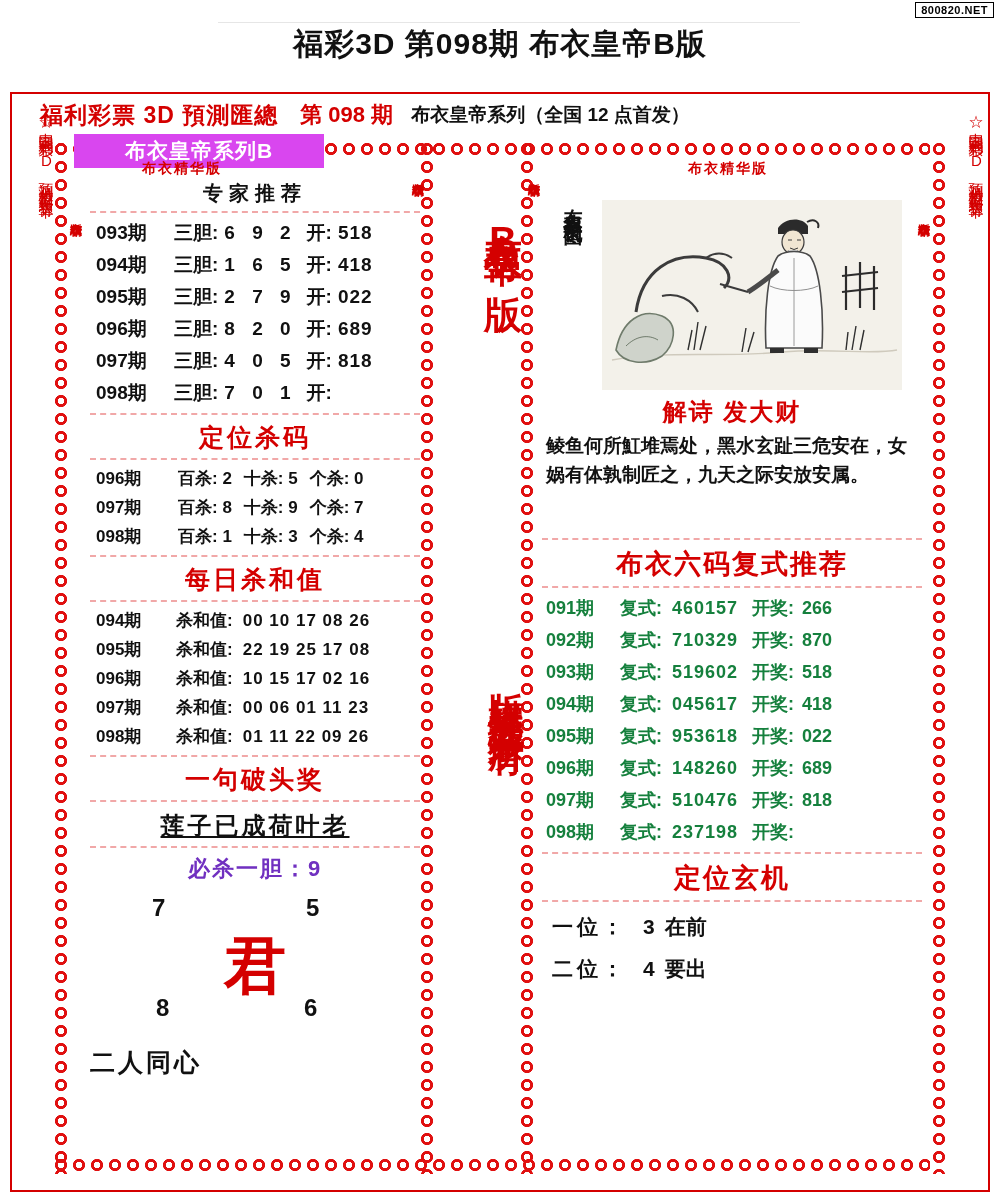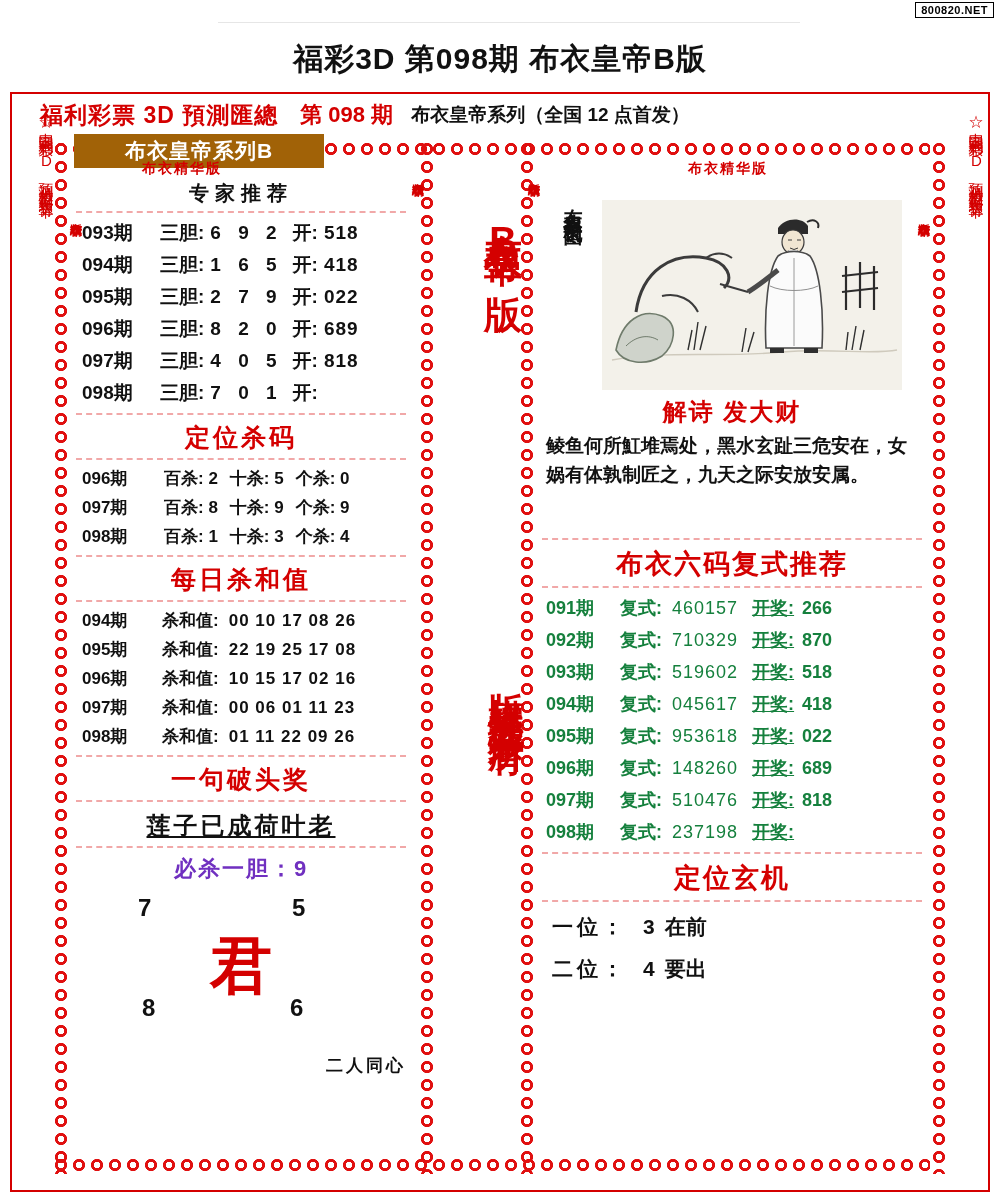--- a/index.html
+++ b/index.html
@@ -4,21 +4,21 @@
 <style>
   html,body{margin:0;padding:0;background:#ffffff;}
   body{width:1000px;height:1203px;position:relative;font-family:"Liberation Sans",sans-serif;overflow:hidden;}
 
   
   .topbar{position:absolute;left:0;top:0;width:1000px;height:22px;background:#ffffff;}
   .topbar .leftblk{position:absolute;left:218px;top:0;width:582px;height:22px;background:#ffffff;border-bottom:1px solid #e6e6e6;}
   .watermark{position:absolute;right:6px;top:2px;border:1px solid #000;padding:1px 5px;font-size:11px;font-weight:bold;color:#000;letter-spacing:.5px;background:#fff;}
 
   
-  .pagetitle{position:absolute;left:0;top:24px;width:1000px;height:56px;display:flex;align-items:flex-end;justify-content:center;}
+  .pagetitle{position:absolute;left:0;top:24px;width:1000px;height:56px;display:flex;align-items:flex-start;justify-content:center;}
   .pagetitle span{font-size:30px;font-weight:bold;color:#111;letter-spacing:1px;}
 
   
   .poster{position:absolute;left:10px;top:92px;width:980px;height:1100px;background:#fff;border:2px solid #d40000;box-sizing:border-box;}
 
   
   .poster-head{position:absolute;left:28px;top:4px;width:924px;height:34px;display:flex;align-items:center;}
   .ph-1{font-size:23px;font-weight:bold;color:#d40000;letter-spacing:1px;}
   .ph-2{font-size:22px;font-weight:bold;color:#d40000;margin-left:22px;}
   .ph-3{font-size:19px;font-weight:bold;color:#111;margin-left:18px;}
@@ -29,25 +29,25 @@
   .vcol.right{right:4px;}
 
   
   .chain{position:absolute;background:
     radial-gradient(circle at 9px 9px, transparent 0 3.2px, #e01010 3.3px 6px, transparent 6.1px) 0 0/18px 18px;
   }
   .chain.v{width:18px;}
   .chain.h{height:18px;}
 
   
-  .ribbon{position:absolute;left:62px;top:40px;width:250px;height:34px;background:#a16207;display:flex;align-items:center;justify-content:center;}
+  .ribbon{position:absolute;left:62px;top:40px;width:250px;height:34px;background:#d946ef;display:flex;align-items:center;justify-content:center;}
   .ribbon span{color:#fff;font-size:21px;font-weight:bold;letter-spacing:1px;}
 
   
-  .colL{position:absolute;left:64px;top:80px;width:330px;height:1000px;}
+  .colL{position:absolute;left:78px;top:80px;width:330px;height:1000px;}
   .colM{position:absolute;left:414px;top:80px;width:110px;height:1000px;}
   .colR{position:absolute;left:530px;top:80px;width:380px;height:1000px;}
 
   .sectitle{text-align:center;font-size:20px;font-weight:bold;color:#111;letter-spacing:6px;margin:6px 0 4px;}
   .sectitle.red{color:#d40000;font-size:25px;letter-spacing:3px;}
   .sectitle.redbig{color:#d40000;font-size:27px;letter-spacing:2px;}
 
   
   .row{display:flex;align-items:center;font-size:19px;color:#111;padding:3px 0 3px 6px;}
   .row .per{font-weight:bold;width:74px;}
@@ -70,38 +70,38 @@
   .mustkill{text-align:center;font-size:22px;font-weight:bold;color:#7030c0;letter-spacing:2px;margin:6px 0;}
 
   .magic{position:relative;height:150px;}
   .magic .n{position:absolute;font-size:24px;font-weight:bold;color:#111;}
   .magic .n.tl{left:62px;top:4px;}
   .magic .n.tr{left:216px;top:4px;}
   .magic .n.bl{left:66px;top:104px;}
   .magic .n.br{left:214px;top:104px;}
   .magic .ctr{position:absolute;left:0;right:0;top:34px;text-align:center;font-size:62px;font-weight:bold;color:#d40000;font-family:"Liberation Serif",serif;}
 
-  .bottomsent{text-align:right;font-size:17px;font-weight:bold;color:#111;letter-spacing:3px;margin-top:14px;}
+  .bottomsent{text-align:left;font-size:25px;font-weight:bold;color:#111;letter-spacing:3px;margin-top:6px;}
 
   
   .midtext{position:absolute;left:0;top:0;width:110px;height:1000px;}
   .midtext .t1{position:absolute;left:16px;top:30px;width:80px;font-size:38px;font-weight:bold;color:#d40000;writing-mode:vertical-rl;text-orientation:upright;letter-spacing:4px;line-height:1.0;}
   .midtext .t2{position:absolute;left:18px;top:490px;width:80px;font-size:36px;font-weight:bold;color:#d40000;writing-mode:vertical-rl;text-orientation:upright;letter-spacing:6px;line-height:1.0;}
 
   
   .pic{position:absolute;left:60px;top:26px;width:300px;height:190px;background:linear-gradient(#f4f2ec,#efece4);overflow:hidden;}
   .pic svg{display:block;}
   .picTitleV{position:absolute;left:8px;top:20px;width:36px;font-size:19px;font-weight:bold;color:#111;writing-mode:vertical-rl;text-orientation:upright;letter-spacing:3px;}
   .picCaption{position:absolute;left:0;top:222px;width:380px;text-align:center;font-size:24px;font-weight:bold;color:#d40000;letter-spacing:2px;}
   .poem{position:absolute;left:4px;top:258px;width:372px;font-size:19px;line-height:1.5;color:#111;font-weight:bold;}
   .frow{display:flex;align-items:center;font-size:18px;color:#15803d;padding:4px 0 4px 4px;}
   .frow .per{font-weight:bold;width:66px;}
   .frow .lbl{font-weight:bold;margin-left:8px;}
-  .frow .val{font-weight:normal;margin-left:10px;letter-spacing:1px;}
-  .frow .open{font-weight:bold;margin-left:14px;text-decoration:underline;}
+  .frow .val{font-weight:bold;margin-left:10px;letter-spacing:1px;}
+  .frow .open{font-weight:bold;margin-left:14px;}
   .frow .oval{font-weight:bold;margin-left:8px;}
 
   .posrow{display:flex;align-items:center;font-size:21px;font-weight:bold;color:#111;padding:7px 0 7px 10px;}
   .posrow .p{letter-spacing:4px;}
   .posrow .d{margin-left:16px;}
   .posrow .s{margin-left:10px;}
 
   .hr-dash{border-top:2px dashed #f1a8a8;margin:4px 0;}
 </style>
 </head>
@@ -202,21 +202,21 @@
       <div class="row kill">
         <span class="per">096期</span>
         <span class="seg">百杀: 2</span>
         <span class="seg">十杀: 5</span>
         <span class="seg">个杀: 0</span>
       </div>
       <div class="row kill">
         <span class="per">097期</span>
         <span class="seg">百杀: 8</span>
         <span class="seg">十杀: 9</span>
-        <span class="seg">个杀: 9</span>
+        <span class="seg">个杀: 7</span>
       </div>
       <div class="row kill">
         <span class="per">098期</span>
         <span class="seg">百杀: 1</span>
         <span class="seg">十杀: 3</span>
         <span class="seg">个杀: 4</span>
       </div>
     </div>
 
     <div class="hr-dash"></div>

